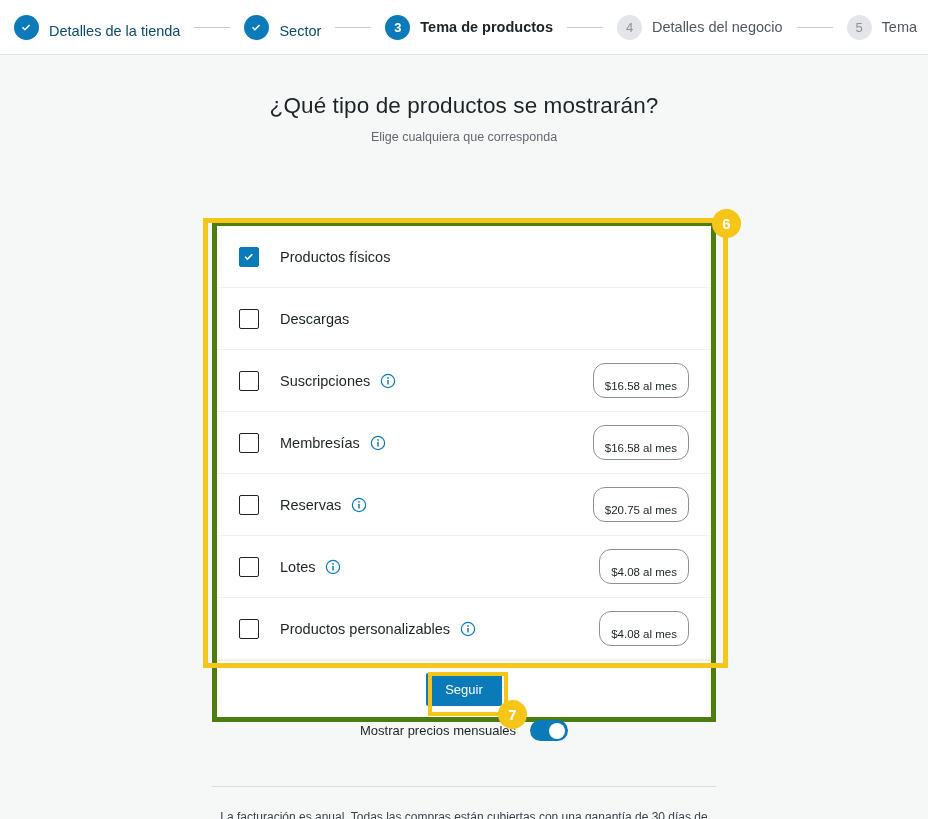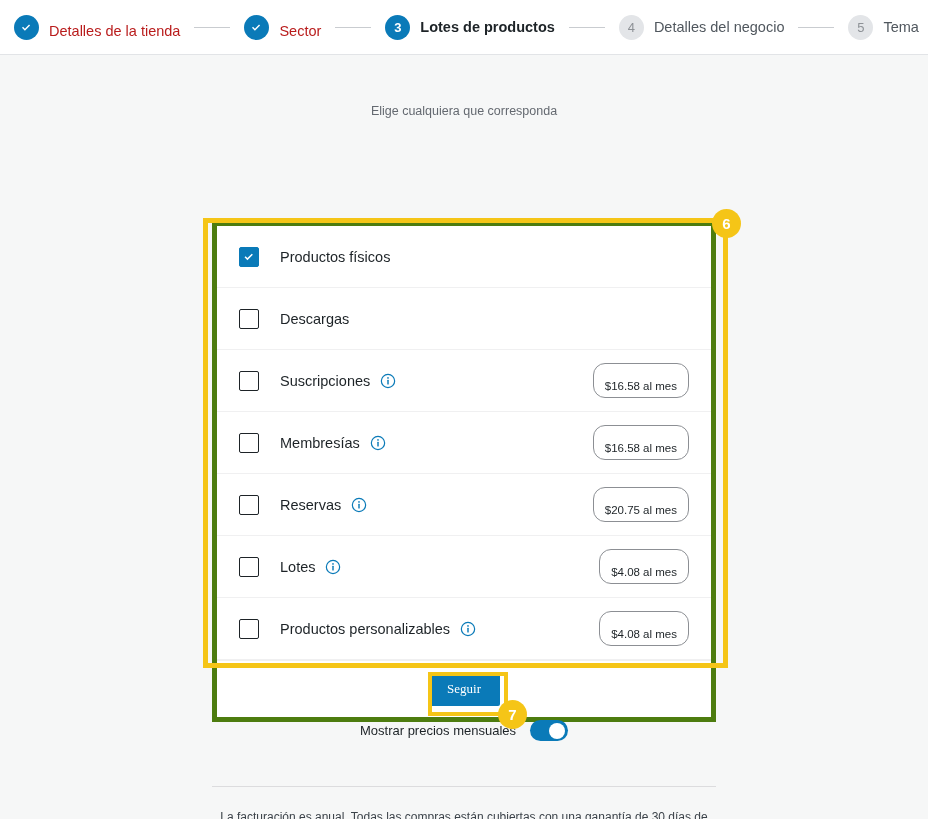--- a/index.html
+++ b/index.html
@@ -38,21 +38,21 @@
     background: #0a7ab8;
     color: #ffffff;
   }
   .step-badge.todo {
     background: #e3e5e8;
     color: #8d9196;
     font-weight: normal;
   }
   .step-badge svg { display: block; }
   .step-label { font-size: 14.5px; color: #1d2327; }
-  .step-label.done { color: #b91c1c; margin-top: 8px; }
+  .step-label.done { color: #0c4a6e; margin-top: 8px; }
   .step-label.current { font-weight: bold; color: #1d2327; }
   .step-label.todo { color: #50575e; }
   .step-connector {
     width: 36px; height: 1px;
     background: #c9ccd0;
     margin: 0 14px;
     flex: 0 0 auto;
   }
 
   
@@ -132,21 +132,21 @@
     display: flex;
     align-items: center;
     justify-content: center;
     border-top: 1px solid #f0f0f1;
   }
   .btn-primary {
     background: #0a7ab8;
     color: #ffffff;
     border: none;
     font-size: 13px;
-    font-family: Liberation Serif, serif;
+    font-family: Liberation Sans, sans-serif;
     padding: 9px 19px;
     border-radius: 2px;
     cursor: pointer;
   }
 
   
   .toggle-row {
     position: absolute;
     left: 0; right: 0;
     top: 665px;
@@ -237,21 +237,21 @@
           <path d="M6.3 11.4 3.2 8.3l1.1-1.1 2 2 4.4-4.4 1.1 1.1z" fill="#fff"></path>
         </svg>
     </span>
     <span class="step-label done">Sector</span>
   </div>
 
   <div class="step-connector"></div>
 
   <div class="step">
     <span class="step-badge current">3</span>
-    <span class="step-label current">Lotes de productos</span>
+    <span class="step-label current">Tema de productos</span>
   </div>
 
   <div class="step-connector"></div>
 
   <div class="step">
     <span class="step-badge todo">4</span>
     <span class="step-label todo">Detalles del negocio</span>
   </div>
 
   <div class="step-connector"></div>
@@ -259,20 +259,21 @@
   <div class="step">
     <span class="step-badge todo">5</span>
     <span class="step-label todo">Tema</span>
   </div>
 
 </div>
 
 <div class="page">
 
   <div class="headings">
+    <div class="h-title">¿Qué tipo de productos se mostrarán?</div>
     <div class="h-sub">Elige cualquiera que corresponda</div>
   </div>
 
   <div class="card">
 
     <div class="row">
       <span class="cb checked">
         <svg width="14" height="14" viewBox="0 0 16 16">
             <path d="M6.2 11.6 2.9 8.3l1.2-1.2 2.1 2.1 5-5 1.2 1.2z" fill="#fff"></path>
           </svg>

